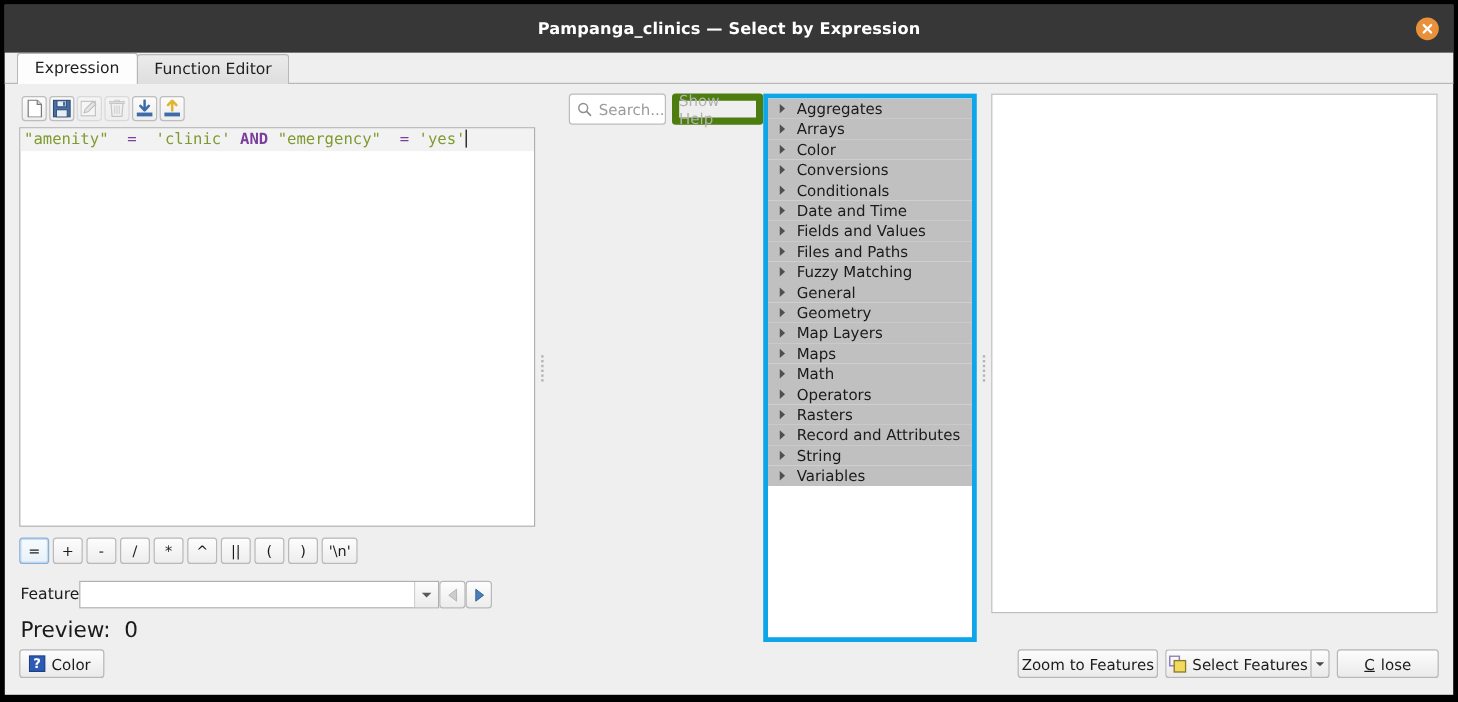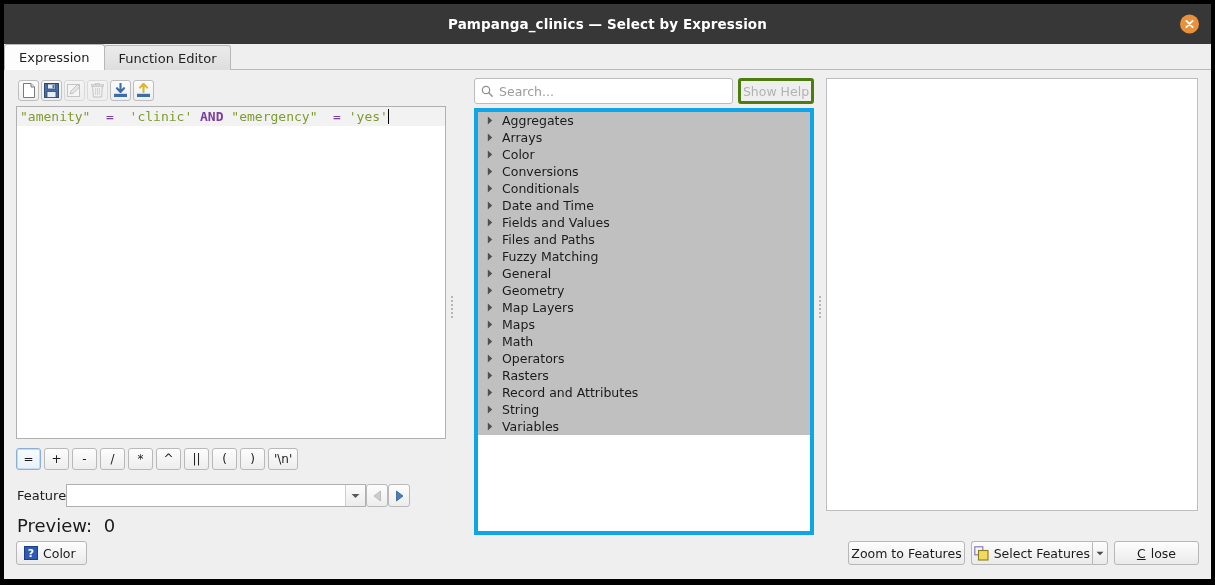--- a/index.html
+++ b/index.html
@@ -45,20 +45,21 @@
     cursor: pointer;
   }
   #close-btn svg { display: block; }
 
   
   #tabbar {
     flex: 0 0 26px;
     background: #efefef;
     display: flex;
     align-items: flex-end;
+    padding-left: 10px;
     position: relative;
   }
   #tabbar::after {
     content: "";
     position: absolute;
     left: 0; right: 0; bottom: 0;
     height: 1px;
     background: #b8b8b8;
   }
   .tab {
@@ -226,21 +227,21 @@
   .splitter .dots {
     display: flex; flex-direction: column; gap: 2px;
   }
   .splitter .dots i {
     width: 2px; height: 2px; background: #b5b5b5; display: block;
   }
 
   
   #mid-pane {
     flex: 0 0 356px;
-    display: flex; flex-direction: column;
+    display: flex; 
     min-height: 0;
     padding-left: 16px;
   }
   #search-row {
     display: flex; gap: 5px;
     height: 26px;
     margin-bottom: 4px;
   }
   #search-box {
     flex: 1 1 auto;
@@ -251,21 +252,21 @@
     padding-left: 6px;
     gap: 6px;
     cursor: text;
   }
   #search-placeholder {
     font-size: 12.5px;
     color: #9b9b9b;
   }
   #show-help-btn {
     width: 76px;
-    border: 3px solid #4d7c0f;
+    border: 6px solid #4d7c0f;
     border-radius: 3px;
     background: #efefef;
     color: #b2b2b2;
     font-size: 12.5px;
     display: flex; align-items: center; justify-content: center;
     cursor: default;
   }
   #func-tree {
     flex: 1 1 auto;
     border: 4px solid #0ea5e9;

